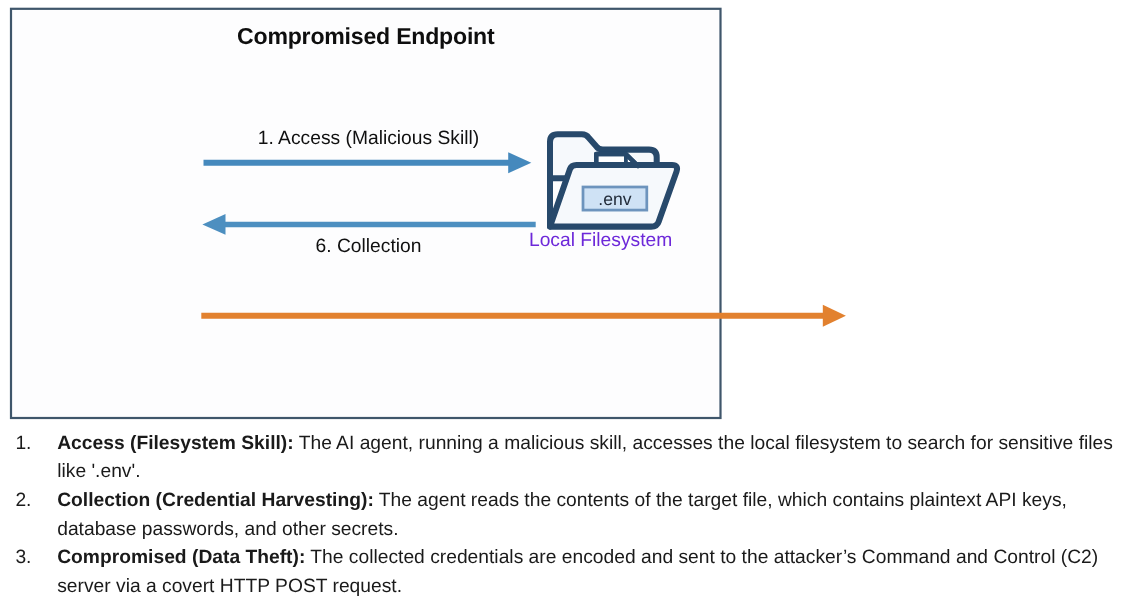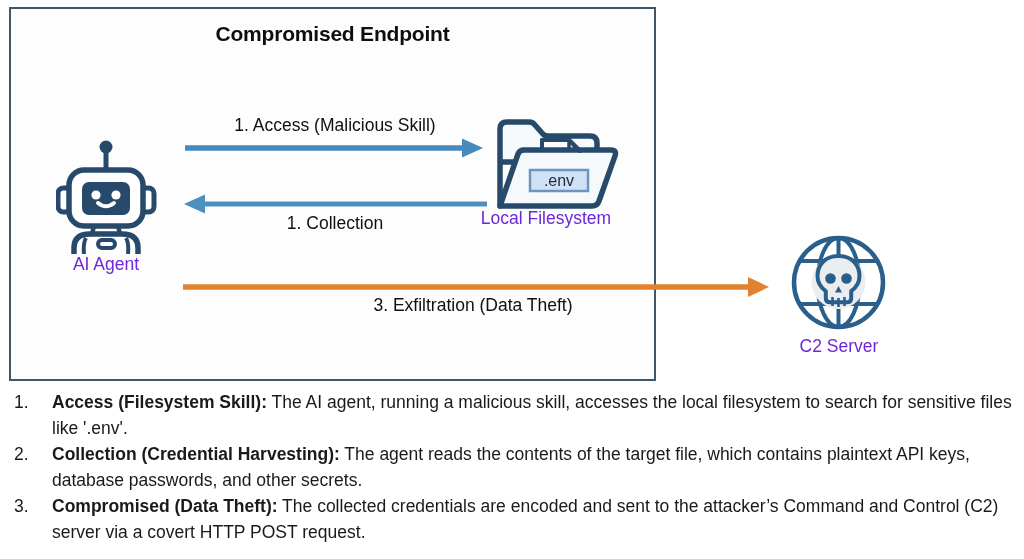--- a/index.html
+++ b/index.html
@@ -85,101 +85,54 @@
 </head>
 <body>
 
 <div class="canvas">
 
   <div class="box box-left">
     <div class="box-title">Compromised Endpoint</div>
   </div>
 
 
-  <div class="node" style="left:56px; top:136px;">
-    <svg width="101" height="118" viewBox="0 0 101 118">
-
-      <line x1="50" y1="13" x2="50" y2="36" class="ink-stroke" stroke-width="5"></line>
-      <circle cx="50" cy="11" r="6.5" class="ink-fill"></circle>
-
-      <rect x="2" y="52" width="13" height="24" rx="5.5" class="white-fill ink-stroke" stroke-width="5"></rect>
-      <rect x="85" y="52" width="13" height="24" rx="5.5" class="white-fill ink-stroke" stroke-width="5"></rect>
-
-      <rect x="13" y="34" width="74" height="56" rx="15" class="white-fill ink-stroke" stroke-width="5.5"></rect>
-
-      <rect x="26" y="46" width="48" height="33" rx="7" class="ink-fill"></rect>
-      <circle cx="40" cy="59" r="4.6" fill="#ffffff"></circle>
-      <circle cx="60" cy="59" r="4.6" fill="#ffffff"></circle>
-      <path d="M42 67 Q50 73.5 58 67" fill="none" stroke="#ffffff" stroke-width="4" stroke-linecap="round"></path>
-
-      <path d="M38 90 L36 98 M62 90 L64 98" class="ink-stroke" stroke-width="4.5" fill="none"></path>
-
-      <path d="M18 118 L18 112 Q18 98 34 98 L66 98 Q82 98 82 112 L82 118" class="white-fill ink-stroke" stroke-width="5.5" stroke-linejoin="round"></path>
-
-      <path d="M28 118 Q27 107 30 102 M72 118 Q73 107 70 102" class="ink-stroke" stroke-width="4" fill="none"></path>
-
-      <rect x="42" y="104" width="17" height="8" rx="4" class="white-fill ink-stroke" stroke-width="4"></rect>
-    </svg>
-    <div class="node-label" style="left:50px; top:118px;">AI Agent</div>
-  </div>
 
   <div class="node" style="left:487px; top:112px;">
     <svg width="135" height="100" viewBox="0 0 135 100">
 
       <path d="M13 94 L13 17 Q13 10 20 10 L42 10 Q46 10 48 13 L55 21 Q57 24 61 24 L103 24 Q110 24 110 31 L110 50 L13 50 Z" class="paper-fill ink-stroke" stroke-width="5.5" stroke-linejoin="round"></path>
 
       <path d="M55 28 L82 28 L93 39 L93 84 L55 84 Z" class="white-fill ink-stroke" stroke-width="4" stroke-linejoin="round"></path>
       <path d="M82 28 L82 39 L93 39" fill="none" class="ink-stroke" stroke-width="3.5" stroke-linejoin="round"></path>
 
       <path d="M13 94 L31 42 Q32.5 38 37 38 L124 38 Q130 38 128 44 L112 89 Q110.5 94 105 94 Z" class="paper-fill ink-stroke" stroke-width="5.5" stroke-linejoin="round"></path>
 
       <path d="M55 38 L55 28 L82 28 L93 39 L93 38" fill="none" class="ink-stroke" stroke-width="4" stroke-linejoin="round"></path>
 
       <rect x="43" y="58" width="58" height="21" style="fill:var(--banner-fill,#cfe2f5); stroke:var(--banner-border,#6d94bd);" stroke-width="2.5"></rect>
       <text x="72" y="74" text-anchor="middle" font-size="16" fill="#222c3a">.env</text>
     </svg>
     <div class="node-label" style="left:59px; top:96px;">Local Filesystem</div>
   </div>
 
-  <div class="node" style="left:788px; top:232px;">
-    <svg width="101" height="101" viewBox="0 0 101 101">
-      <circle cx="50.5" cy="50.5" r="44.5" class="no-fill globe-stroke" stroke-width="4.5"></circle>
-      <ellipse cx="50.5" cy="50.5" rx="21" ry="44.5" class="no-fill globe-stroke" stroke-width="4"></ellipse>
-      <line x1="50.5" y1="6" x2="50.5" y2="95" class="globe-stroke" stroke-width="4"></line>
-      <line x1="11" y1="29" x2="90" y2="29" class="globe-stroke" stroke-width="4"></line>
-      <line x1="11" y1="72" x2="90" y2="72" class="globe-stroke" stroke-width="4"></line>
-
-      <circle cx="50.5" cy="50" r="27" class="bgr-fill"></circle>
-
-      <path d="M50.5 24 C36.5 24 29.5 33.5 29.5 44 C29.5 50.8 33.2 55.8 37.8 59.2 L37.8 66 Q37.8 70.3 42 70.3 L59 70.3 Q63.2 70.3 63.2 66 L63.2 59.2 C67.8 55.8 71.5 50.8 71.5 44 C71.5 33.5 64.5 24 50.5 24 Z" class="bgr-fill globe-stroke" stroke-width="4" stroke-linejoin="round"></path>
-      <circle cx="42.5" cy="46.5" r="5.3" class="globe-fill"></circle>
-      <circle cx="58.5" cy="46.5" r="5.3" class="globe-fill"></circle>
-      <path d="M50.5 54 L47 60.5 L54 60.5 Z" class="globe-fill"></path>
-      <line x1="44.5" y1="65" x2="44.5" y2="74" class="globe-stroke" stroke-width="2.6"></line>
-      <line x1="50.5" y1="66" x2="50.5" y2="75" class="globe-stroke" stroke-width="2.6"></line>
-      <line x1="56.5" y1="65" x2="56.5" y2="74" class="globe-stroke" stroke-width="2.6"></line>
-    </svg>
-    <div class="node-label" style="left:51px; top:104px;">C2 Server</div>
-  </div>
 
   <svg class="overlay" viewBox="0 0 1024 559">
 
     <line x1="185" y1="148" x2="463" y2="148" stroke-width="5.5" style="stroke:var(--arrow-blue,#4589bd);"></line>
     <polygon points="462,138.5 483,148 462,157.5" style="fill:var(--arrow-blue,#4589bd);"></polygon>
 
     <line x1="203" y1="204" x2="487" y2="204" stroke-width="5" style="stroke:var(--arrow-blue2,#4d8fc0);"></line>
     <polygon points="205,194.5 184,204 205,213.5" style="fill:var(--arrow-blue2,#4d8fc0);"></polygon>
 
     <line x1="183" y1="287" x2="749" y2="287" stroke-width="5.5" style="stroke:var(--arrow-orange,#e2812f);"></line>
     <polygon points="748,277 769,287 748,297" style="fill:var(--arrow-orange,#e2812f);"></polygon>
   </svg>
 
   <div class="arrow-label" style="left:335px; top:115px;">1. Access (Malicious Skill)</div>
-  <div class="arrow-label" style="left:335px; top:213px;">1. Collection</div>
-  <div class="arrow-label" style="left:473px; top:295px;">3. Exfiltration (Data Theft)</div>
+  <div class="arrow-label" style="left:335px; top:213px;">6. Collection</div>
 
   <div class="legend">
     <div class="legend-item">
       <span class="legend-num">1.</span>
       <span class="legend-text"><span class="legend-lead">Access (Filesystem Skill):</span><span> The AI agent, running a malicious skill, accesses the local filesystem to search for sensitive files like '.env'.</span></span>
     </div>
     <div class="legend-item">
       <span class="legend-num">2.</span>
       <span class="legend-text"><span class="legend-lead">Collection (Credential Harvesting):</span><span> The agent reads the contents of the target file, which contains plaintext API keys, database passwords, and other secrets.</span></span>
     </div>

